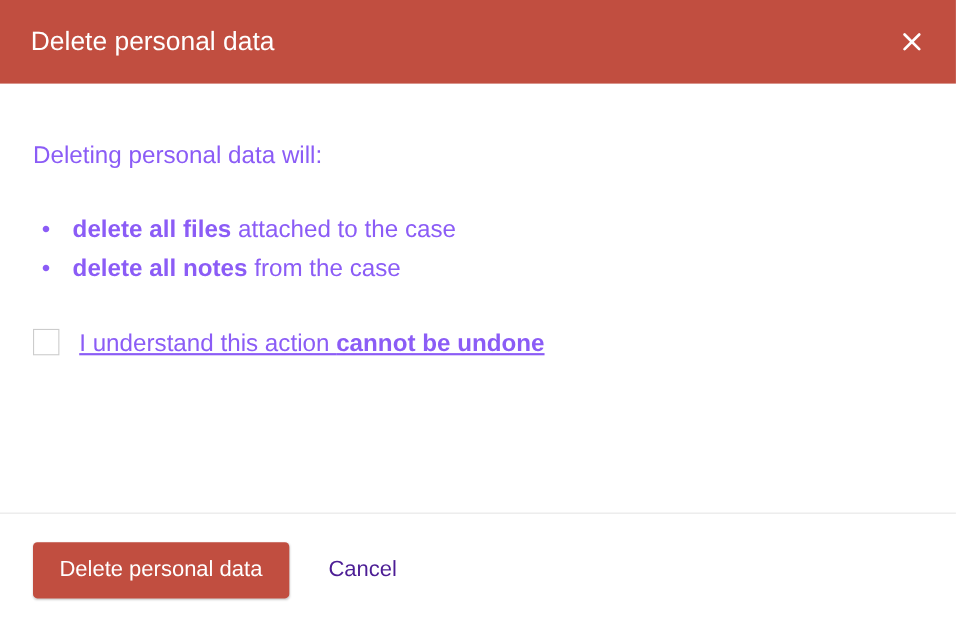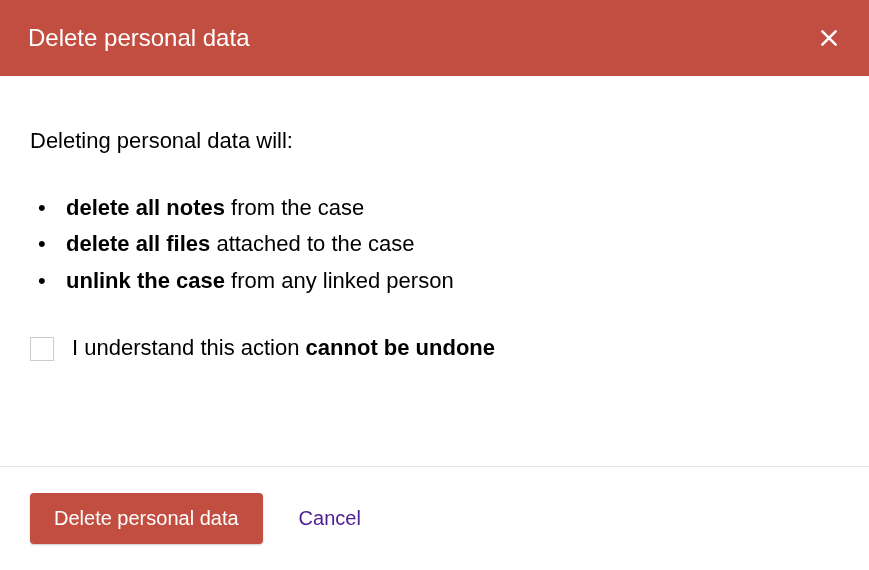--- a/index.html
+++ b/index.html
@@ -41,21 +41,21 @@
       align-items: center;
       justify-content: center;
     }
     .close-icon svg {
       width: 20px;
       height: 20px;
     }
     .modal-body {
       padding: 36px 30px 40px 30px;
       flex: 1;
-      color: #000000;
+      color: #8b5cf6;
     }
     .intro-text {
       font-size: 22px;
       font-weight: 400;
       margin-bottom: 36px;
     }
     .bullet-list {
       list-style: none;
       margin-bottom: 36px;
     }
@@ -67,23 +67,24 @@
     }
     .bullet-list li::before {
       content: "•";
       position: absolute;
       left: 8px;
       top: 0;
       font-size: 22px;
     }
     .checkbox-row {
       display: flex;
-      align-items: flex-end;
+      align-items: flex-start;
       gap: 18px;
       margin-top: 30px;
+      text-decoration: underline;
     }
     .checkbox {
       width: 24px;
       height: 24px;
       border: 1px solid #ccc;
       background: #fff;
       cursor: pointer;
       flex-shrink: 0;
     }
     .checkbox-label {
@@ -132,27 +133,24 @@
         <line x1="20" y1="4" x2="4" y2="20"></line>
       </svg>
     </div>
   </div>
 
   <div class="modal-body">
     <div class="intro-text">Deleting personal data will:</div>
 
     <ul class="bullet-list">
       <li>
-        <span class="bold">delete all notes</span><span> from the case</span>
-      </li>
-      <li>
         <span class="bold">delete all files</span><span> attached to the case</span>
       </li>
       <li>
-        <span class="bold">unlink the case</span><span> from any linked person</span>
+        <span class="bold">delete all notes</span><span> from the case</span>
       </li>
     </ul>
 
     <div class="checkbox-row">
       <div class="checkbox"></div>
       <label class="checkbox-label">
         <span>I understand this action </span><span class="bold">cannot be undone</span>
       </label>
     </div>
   </div>

